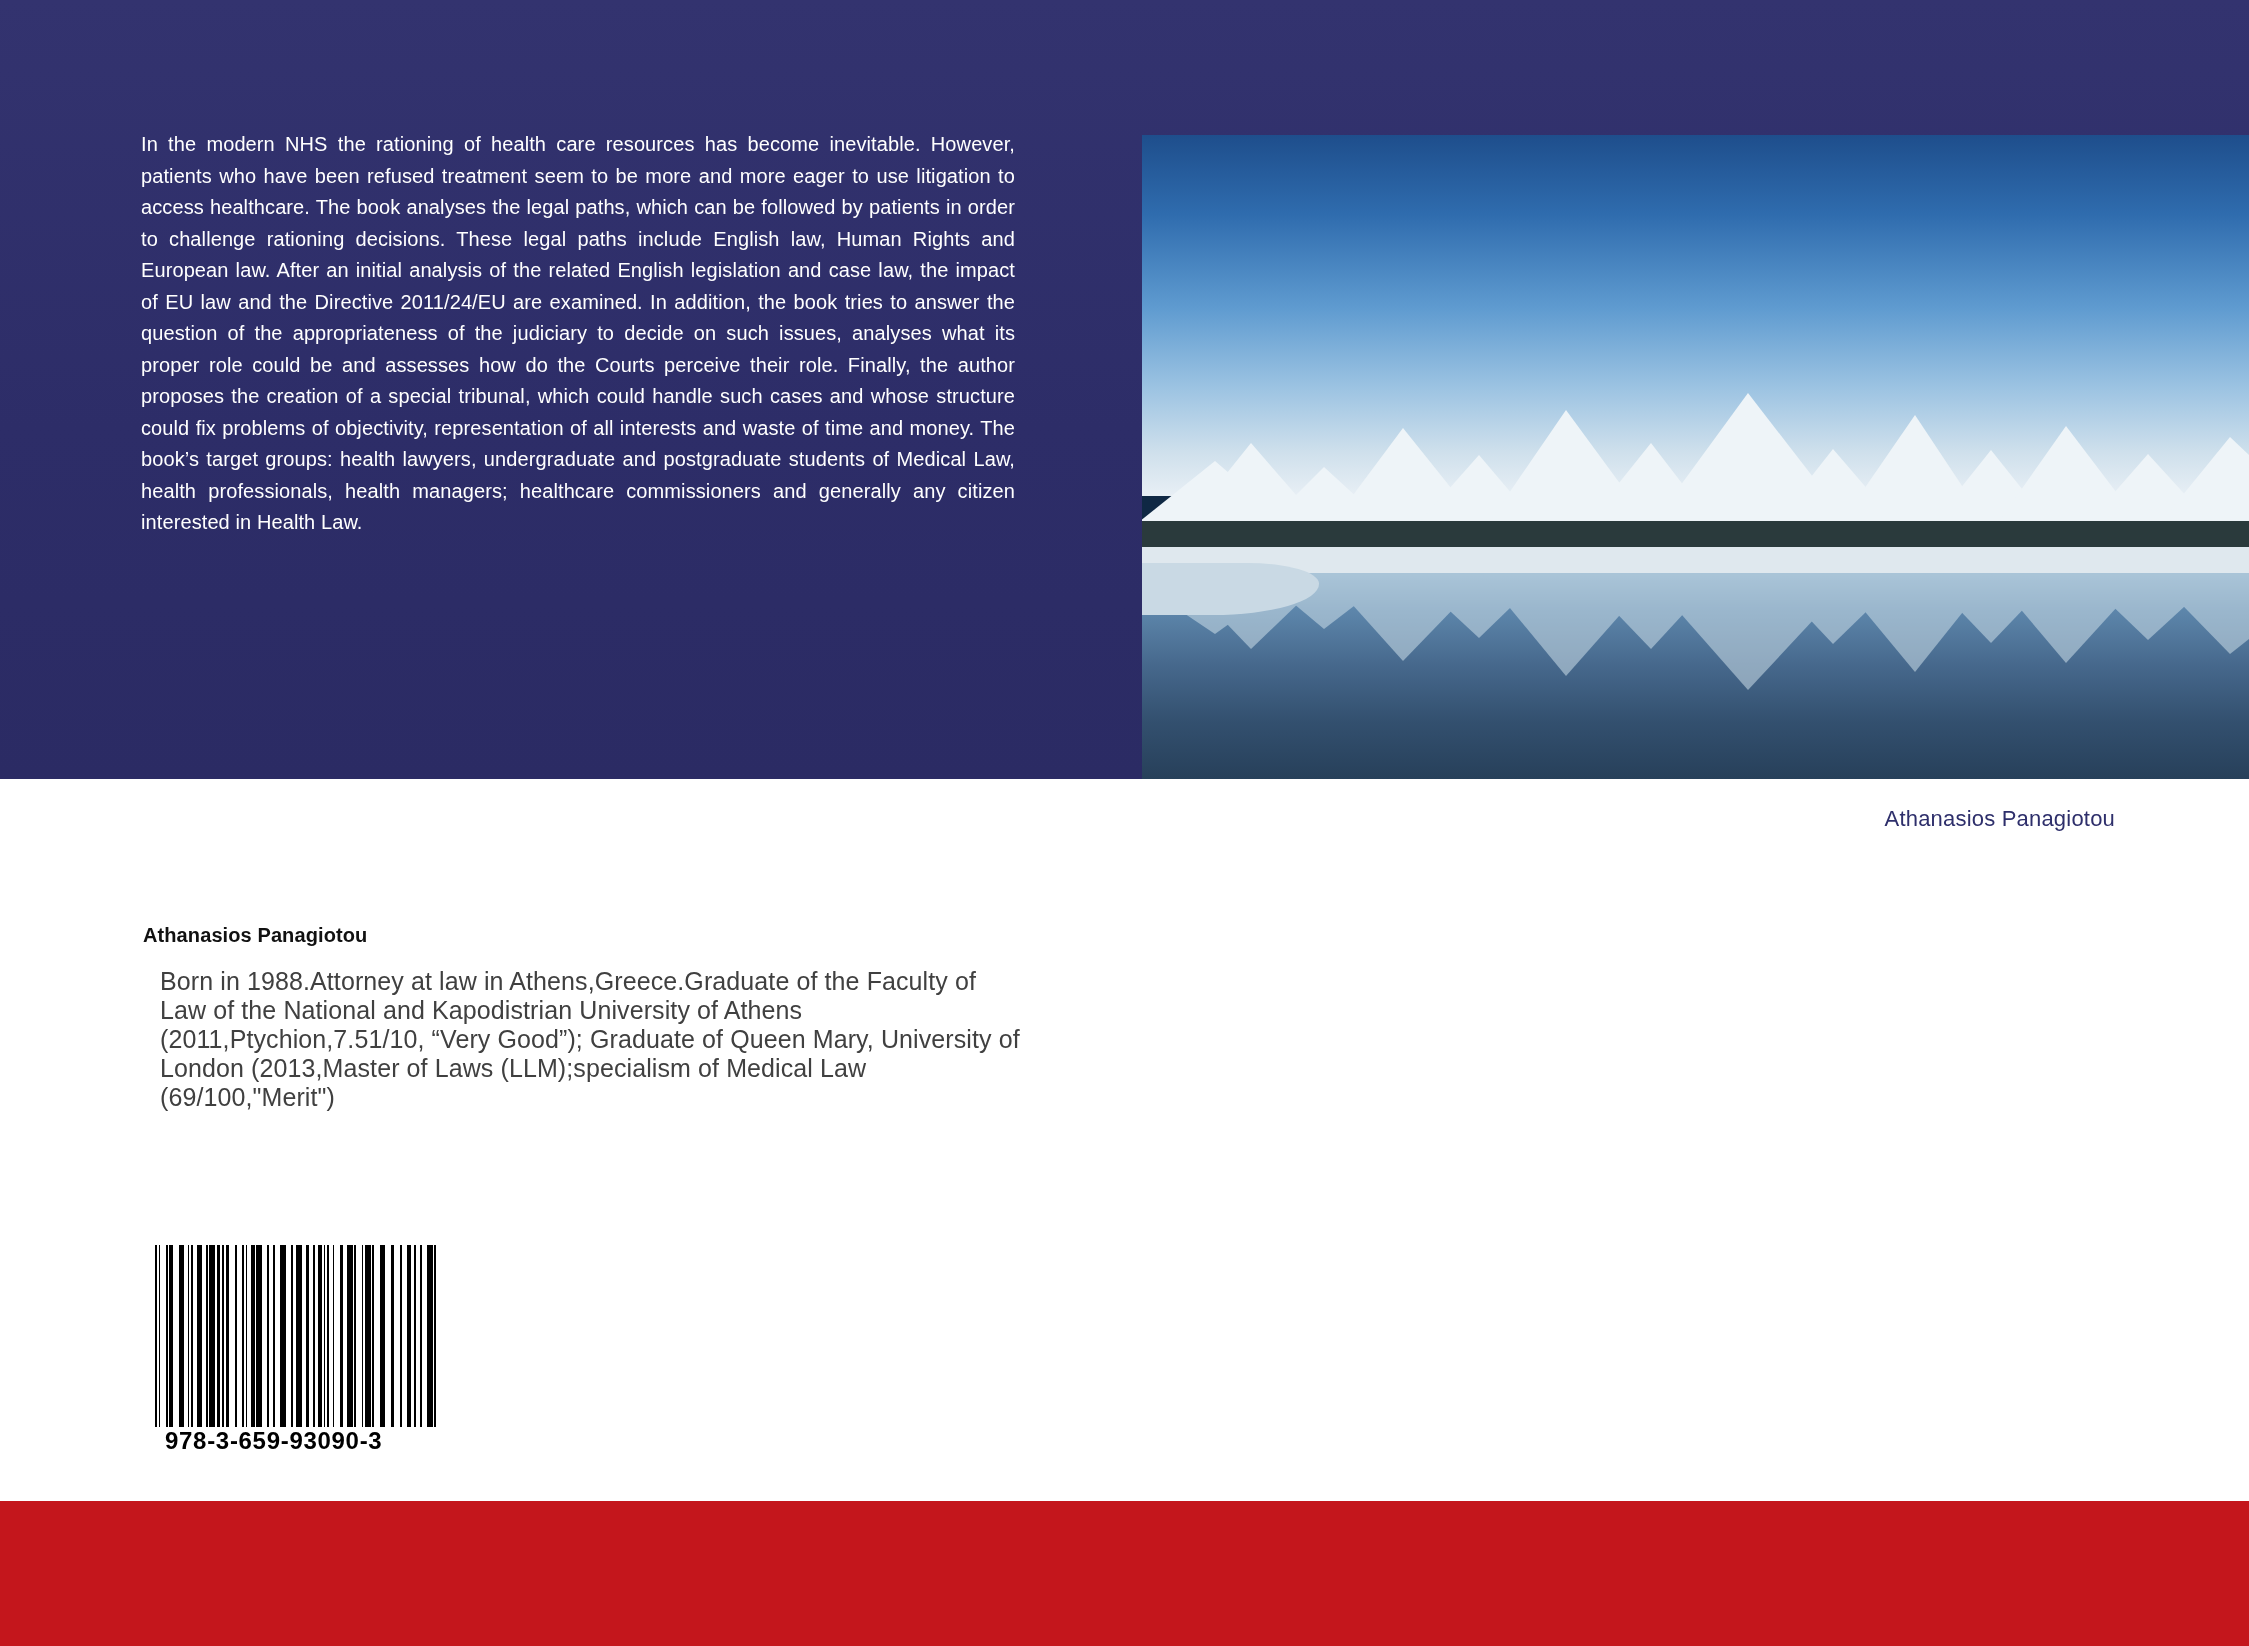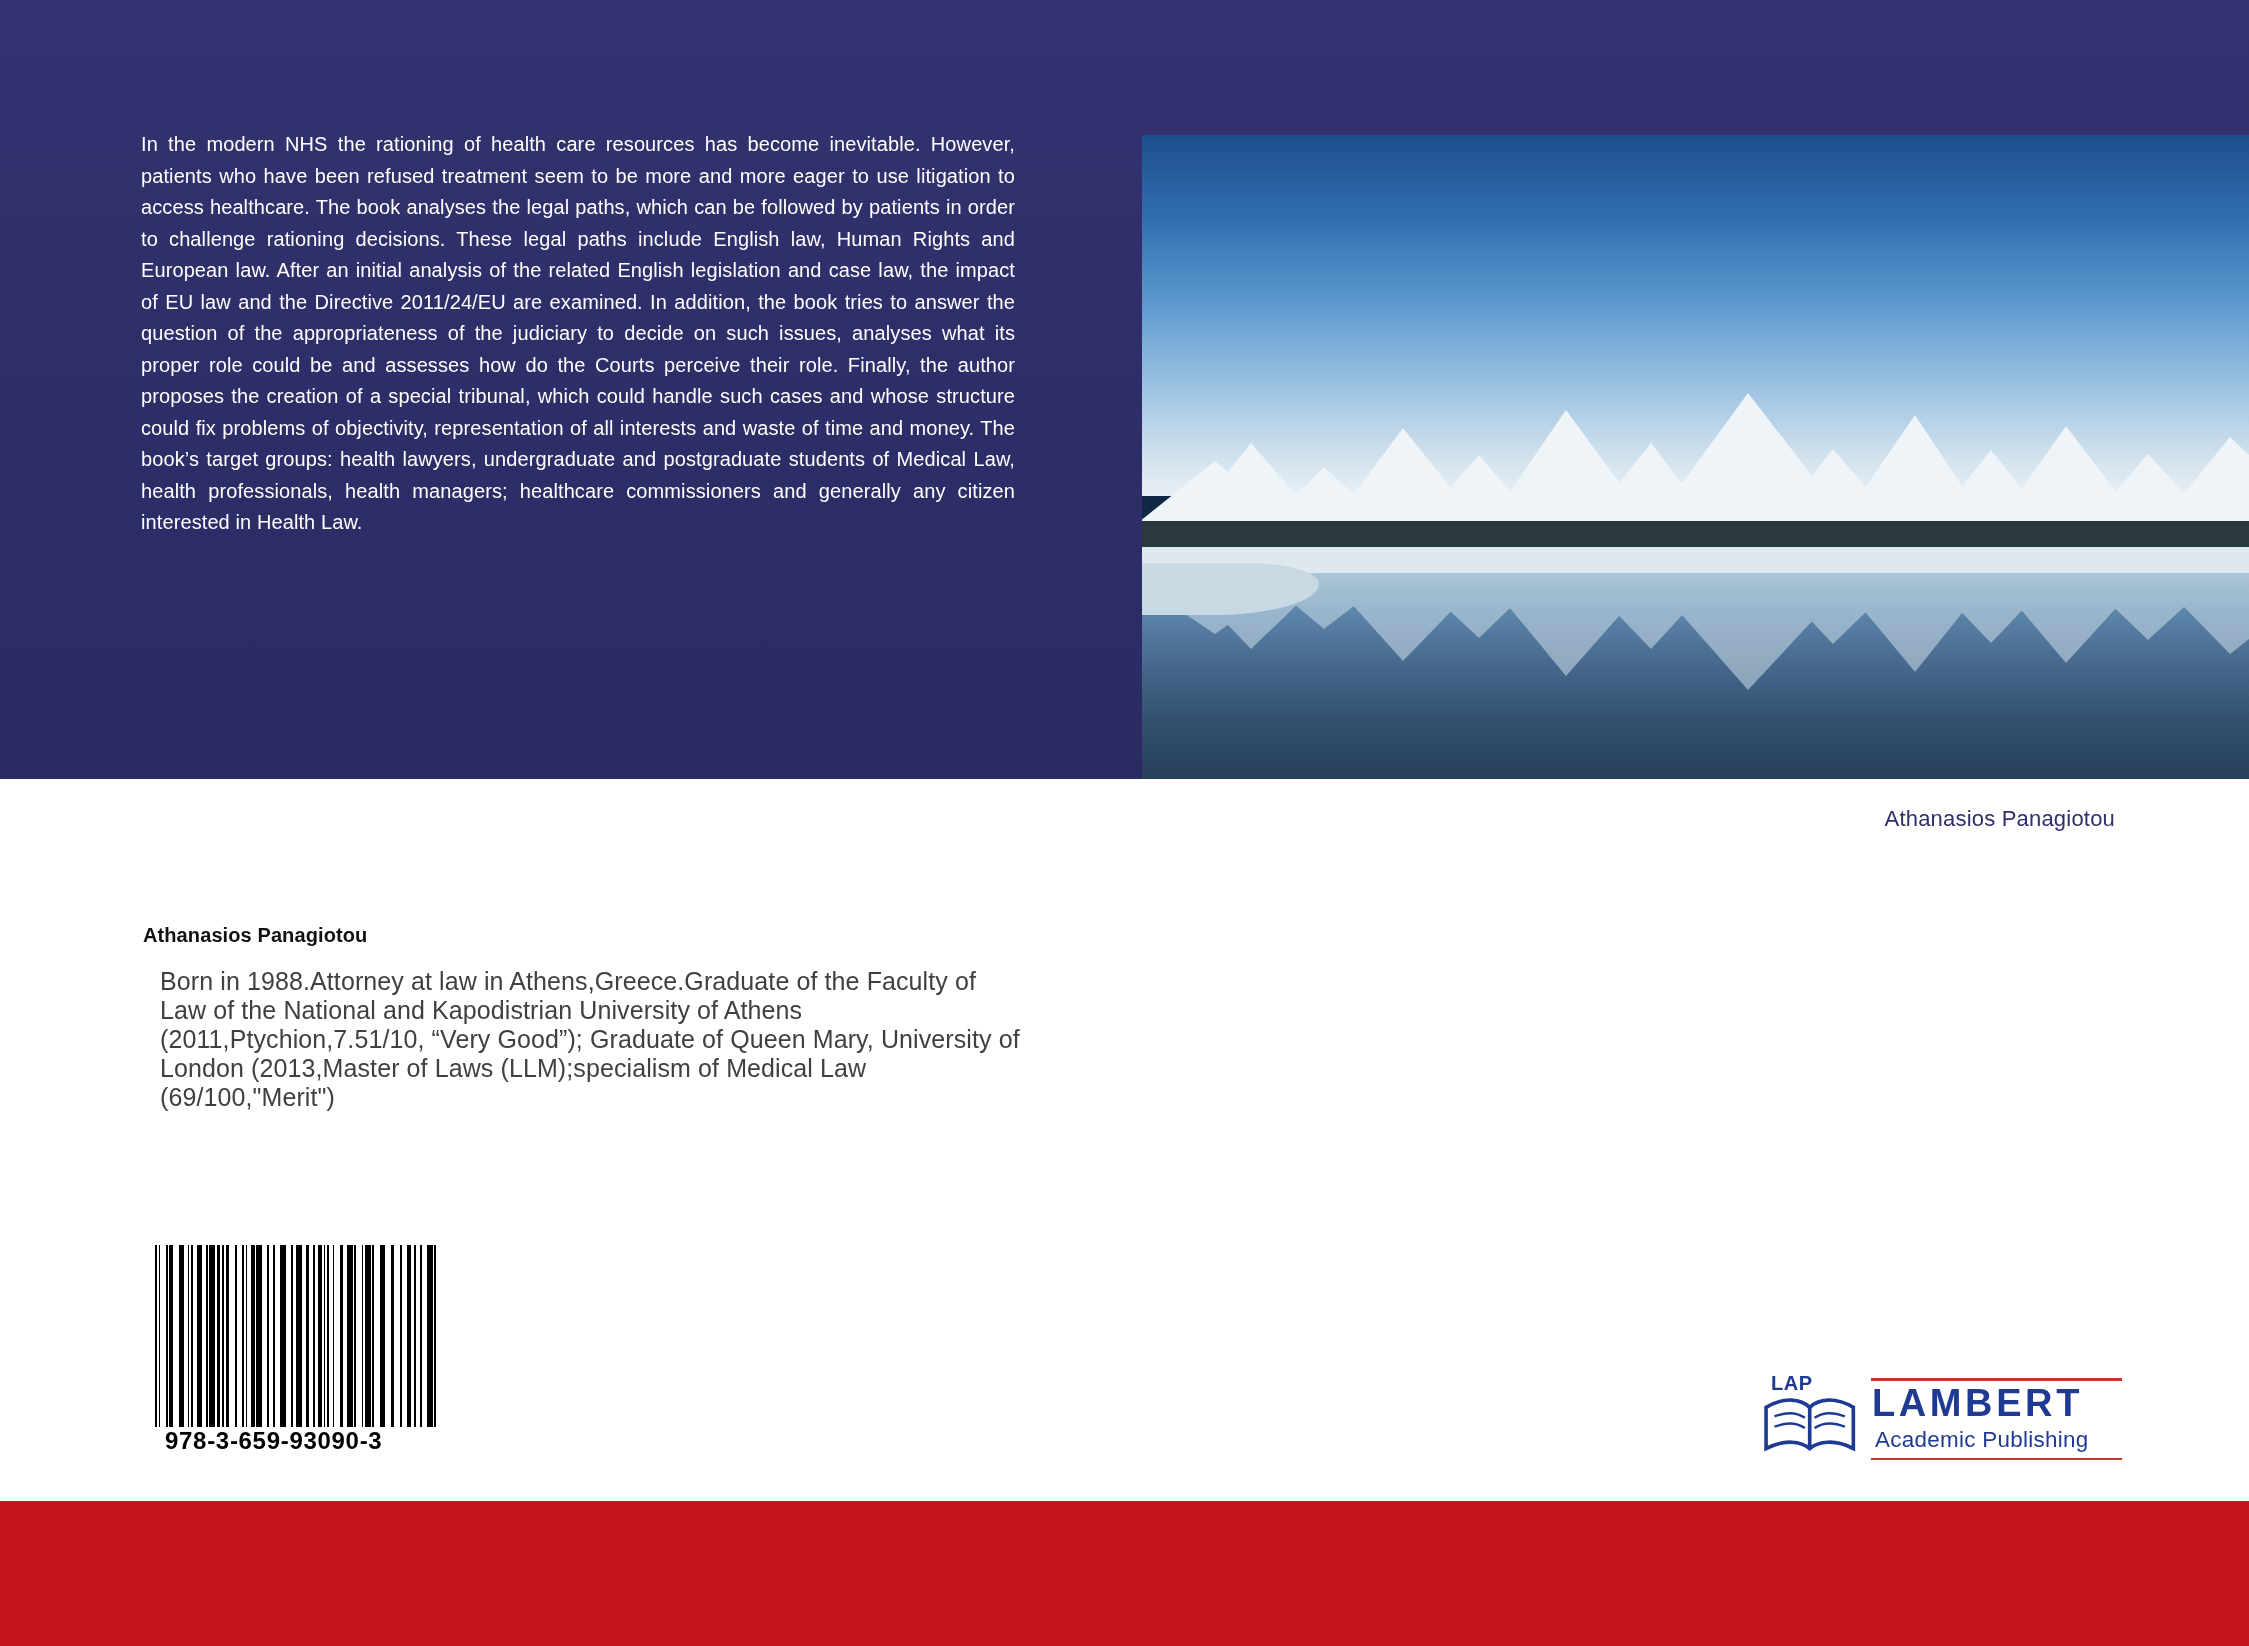--- a/index.html
+++ b/index.html
@@ -450,32 +450,17 @@
         <i style="width: 1.8px; background: rgb(0, 0, 0);"></i>
         <i style="width: 5.5px; background: transparent;"></i>
         <i style="width: 5.5px; background: rgb(0, 0, 0);"></i>
         <i style="width: 1.8px; background: transparent;"></i>
         <i style="width: 1.8px; background: rgb(0, 0, 0);"></i>
         <i style="width: 1.8px; background: transparent;"></i>
       </div>
   </div>
   <div class="isbn">978-3-659-93090-3</div>
 
-  <div class="logo">
-    <svg class="logo-book" viewBox="0 0 165 130">
-      <path d="M10 40 C40 22, 68 26, 82 40 C96 26, 124 22, 154 40 L154 108 C124 92, 96 96, 82 108 C68 96, 40 92, 10 108 Z" fill="#ffffff" stroke="#1f3a93" stroke-width="6"></path>
-      <path d="M82 40 L82 108" stroke="#1f3a93" stroke-width="6" fill="none"></path>
-      <path d="M24 55 C44 47, 62 49, 74 57" stroke="#1f3a93" stroke-width="4" fill="none"></path>
-      <path d="M24 72 C44 64, 62 66, 74 74" stroke="#1f3a93" stroke-width="4" fill="none"></path>
-      <path d="M90 57 C102 49, 120 47, 140 55" stroke="#1f3a93" stroke-width="4" fill="none"></path>
-      <path d="M90 74 C102 66, 120 64, 140 72" stroke="#1f3a93" stroke-width="4" fill="none"></path>
-    </svg>
-    <div class="logo-lap">LAP</div>
-    <div class="logo-rule-top"></div>
-    <div class="logo-lambert">LAMBERT</div>
-    <div class="logo-acad">Academic Publishing</div>
-    <div class="logo-rule-bot"></div>
-  </div>
 
   <div class="bottom-band"></div>
 
 </div>
 
 
 </body></html>

